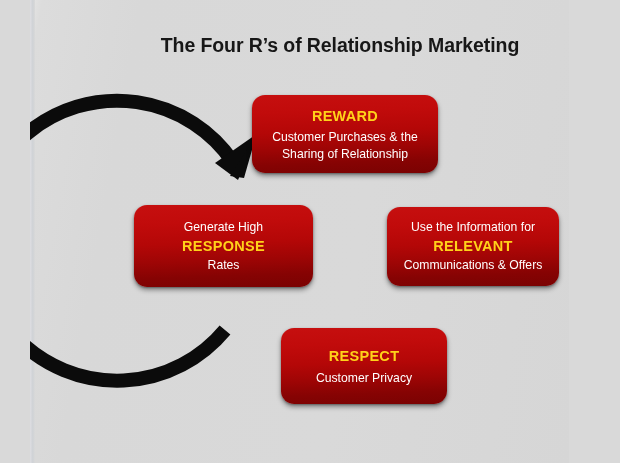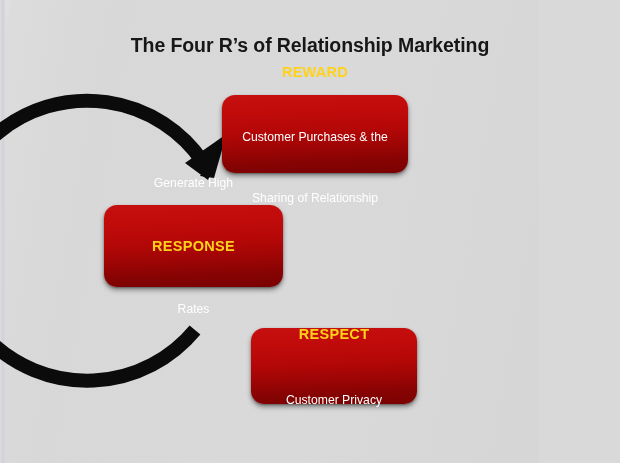--- a/index.html
+++ b/index.html
@@ -13,20 +13,21 @@
     font-family: "Liberation Sans", sans-serif;
     overflow: hidden;
   }
   #slide {
     position: relative;
     width: 539px;
     height: 463px;
     background: linear-gradient(100deg, #e6e6e6 0%, #dcdcdc 2%, #d8d8d8 18%, #d9d9d9 60%, #d6d6d6 100%);
     box-sizing: border-box;
     overflow: hidden;
+    margin-left: 30px;
   }
   #edge-highlight {
     position: absolute;
     left: 0; top: 0;
     width: 5px; height: 463px;
     background: linear-gradient(90deg, #dedee2 0%, #cfd2d6 55%, #d9d9d9 100%);
   }
 
   #title {
     position: absolute;
@@ -57,21 +58,20 @@
                 #860303 84%,
                 #7a0202 100%);
     box-shadow: 0 3px 5px rgba(0,0,0,0.40), 0 1px 2px rgba(0,0,0,0.30);
     display: flex;
     flex-direction: column;
     align-items: center;
     justify-content: center;
     box-sizing: border-box;
     text-align: center;
     z-index: 5;
-    gap: 44px;
   }
   .node .line {
     color: #ffffff;
     font-size: 12.2px;
     font-weight: normal;
     line-height: 17px;
     white-space: nowrap;
   }
   .node .key {
     color: #ffd21a;
@@ -110,20 +110,25 @@
     <polygon points="185,163 228,133 208,180" fill="#0b0b0b"></polygon>
     <polygon points="200,176 226,136 214,178" fill="#0b0b0b"></polygon>
   </svg>
 
   <div class="node" id="node-reward">
     <div class="key">REWARD</div>
     <div class="line">Customer Purchases &amp; the</div>
     <div class="line">Sharing of Relationship</div>
   </div>
 
+  <div class="node" id="node-relevant">
+    <div class="line">Use the Information for</div>
+    <div class="key">RELEVANT</div>
+    <div class="line">Communications &amp; Offers</div>
+  </div>
 
   <div class="node" id="node-respect">
     <div class="key">RESPECT</div>
     <div class="line">Customer  Privacy</div>
   </div>
 
   <div class="node" id="node-response">
     <div class="line">Generate  High</div>
     <div class="key">RESPONSE</div>
     <div class="line">Rates</div>

